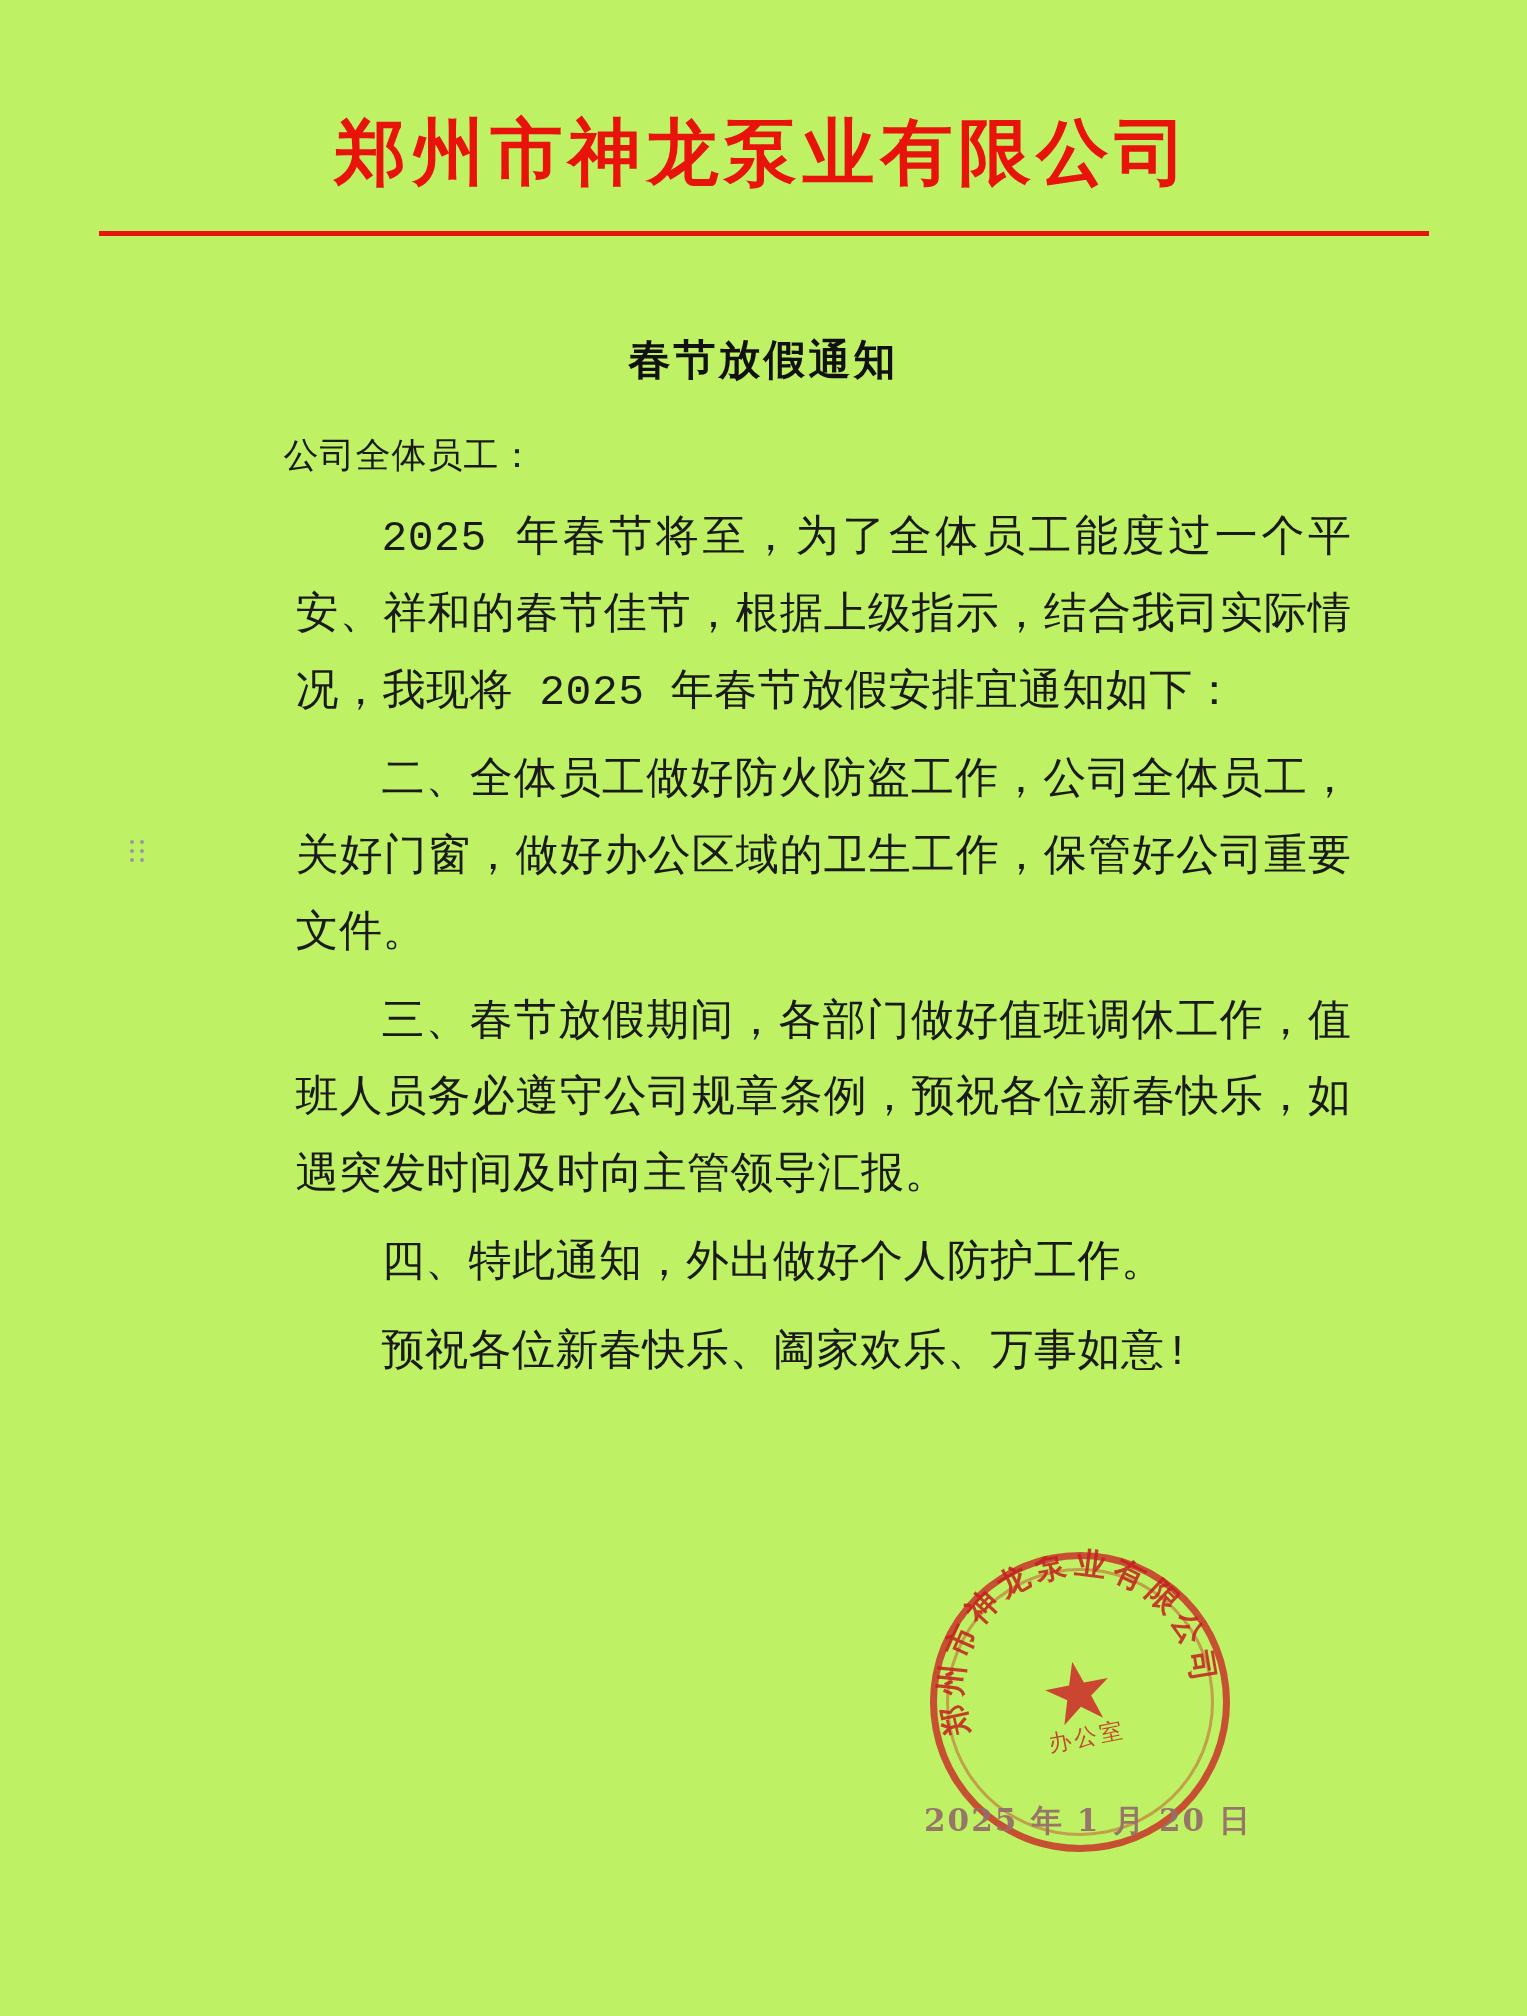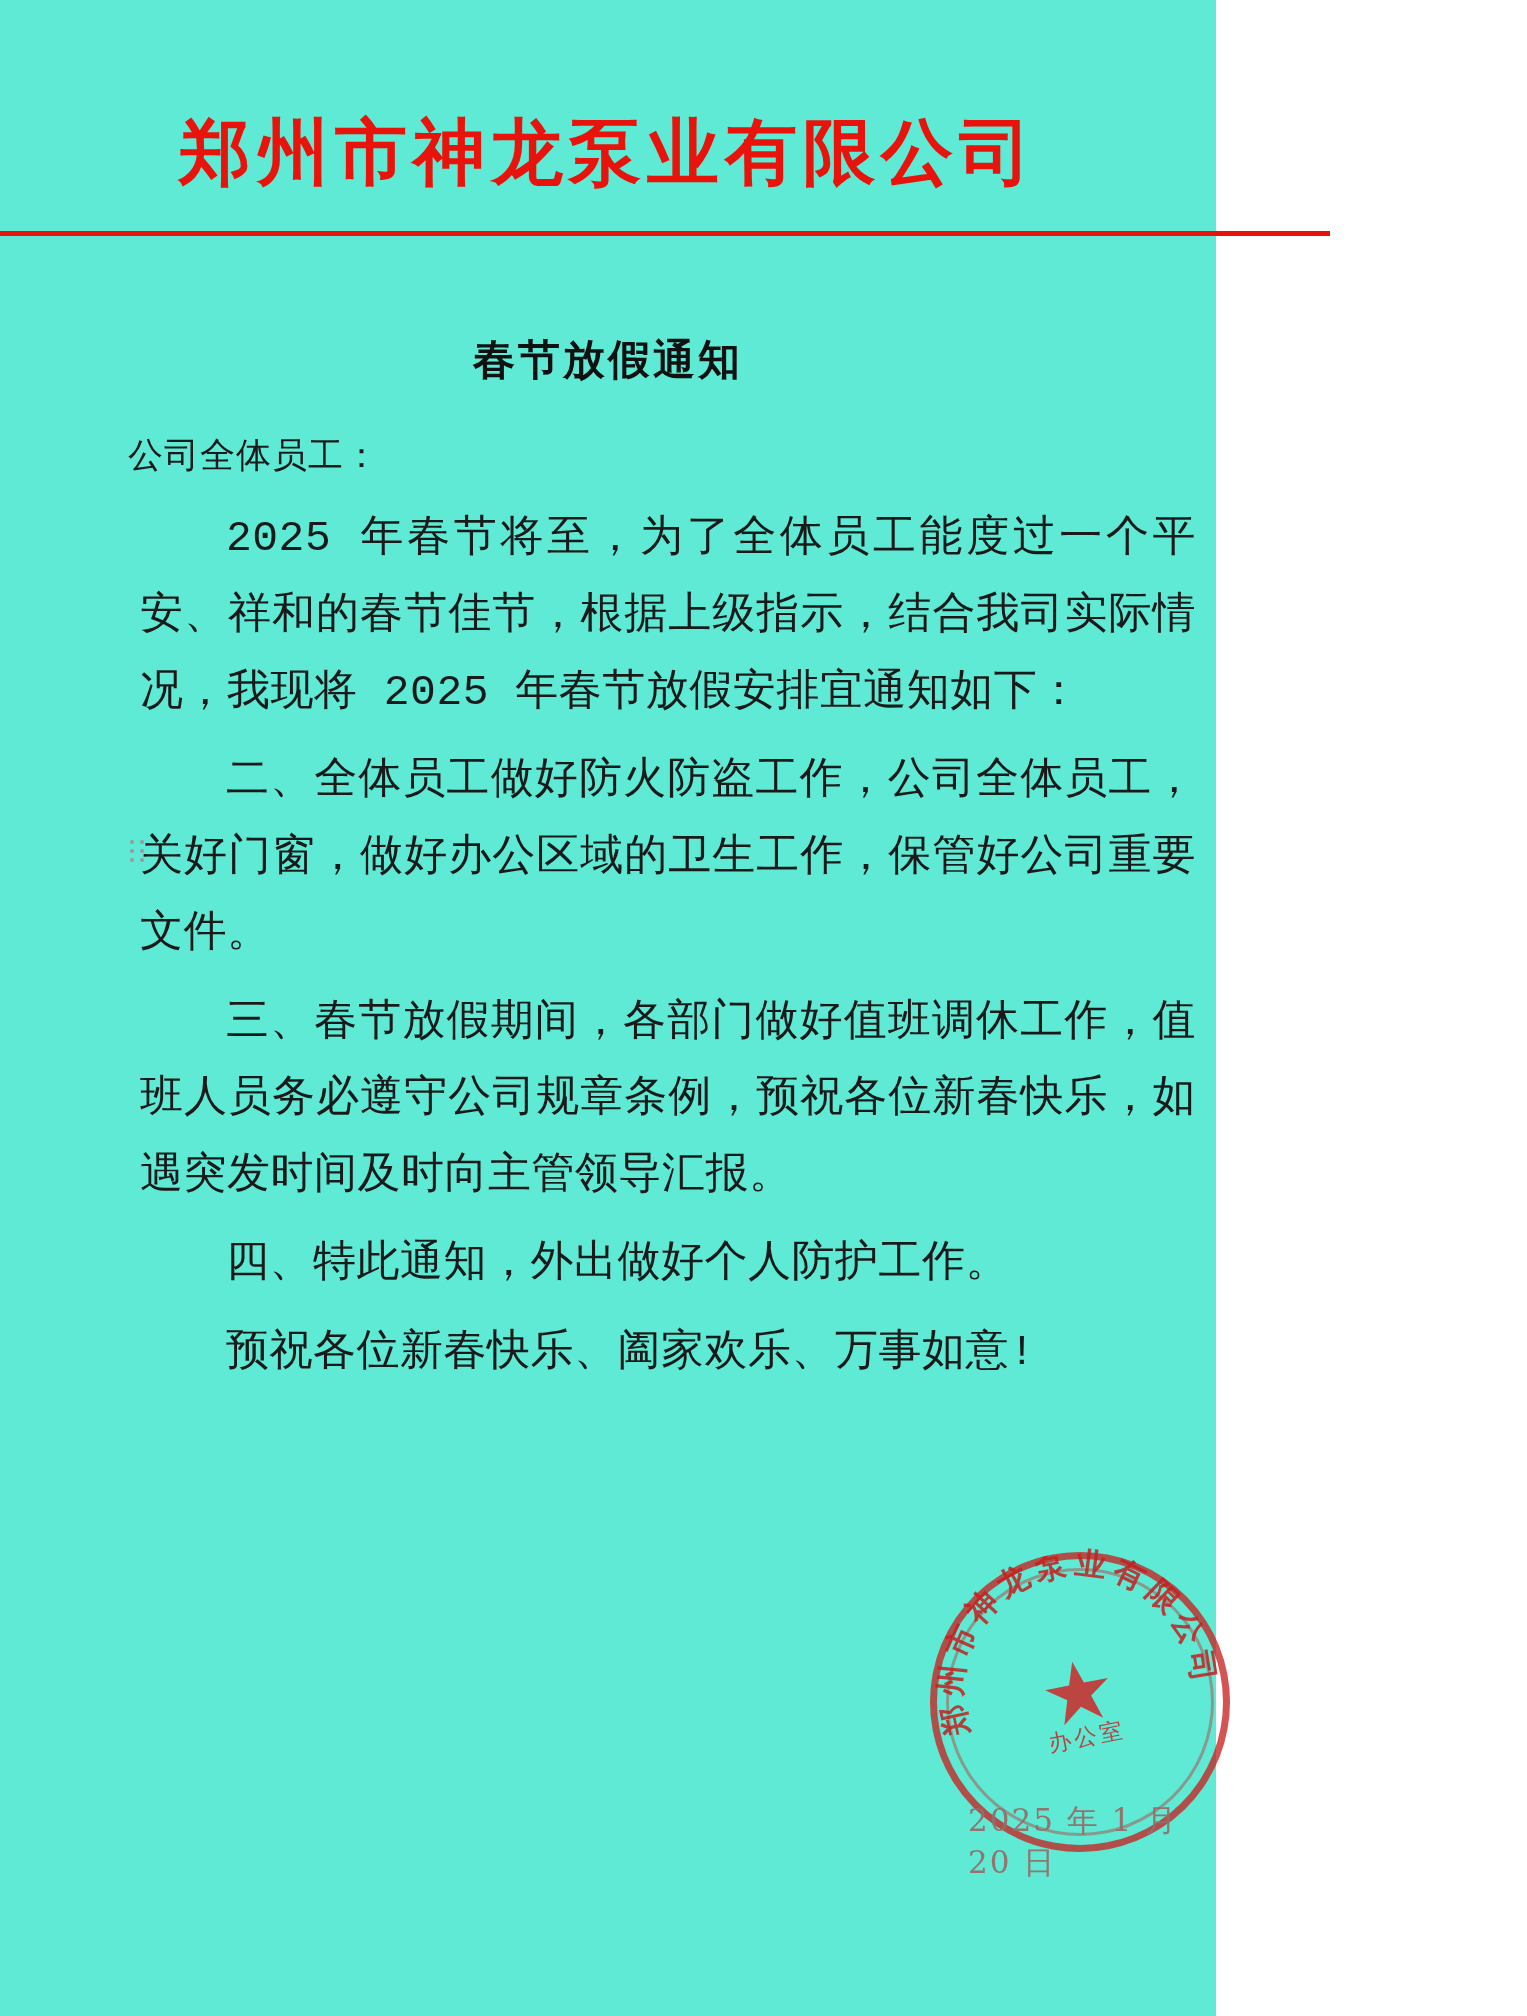--- a/index.html
+++ b/index.html
@@ -11,23 +11,23 @@
     width: 1527px;
     height: 2016px;
     font-family: "Liberation Serif", "DejaVu Serif", serif;
     color: #1a1a1a;
     position: relative;
     overflow: hidden;
   }
 
   .page {
     position: relative;
-    width: 1216px;
+    width: 1527px;
     height: 2016px;
-    background: #5eead4;
+    background: #bef264;
   }
 
   
   .letterhead {
     padding-top: 112px;
     text-align: center;
   }
   .company-title {
     font-family: "DejaVu Serif", "Liberation Serif", serif;
     font-weight: 700;
@@ -155,26 +155,27 @@
     right: 0;
     top: 170px;
     text-align: center;
     color: rgba(196, 30, 30, 0.8);
     font-size: 23px;
     font-family: "DejaVu Serif", "Liberation Serif", serif;
     letter-spacing: 3px;
   }
   .seal-date {
     position: absolute;
-    left: 968px;
+    left: 924px;
     top: 1800px;
     font-size: 31px;
     color: rgba(150, 110, 105, 0.95);
     letter-spacing: 2px;
     font-family: "DejaVu Serif", "Liberation Serif", serif;
+    font-weight: bold;
   }
 </style>
 </head>
 <body>
 
 <div class="page">
 
   <div class="letterhead">
     <div class="company-title">郑州市神龙泵业有限公司</div>
     <div class="letterhead-rule"></div>

